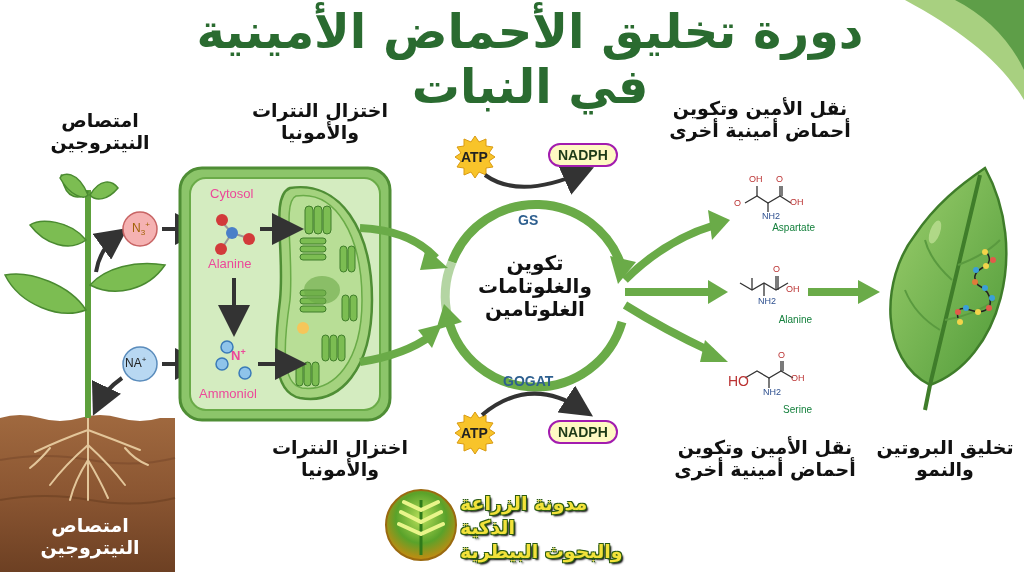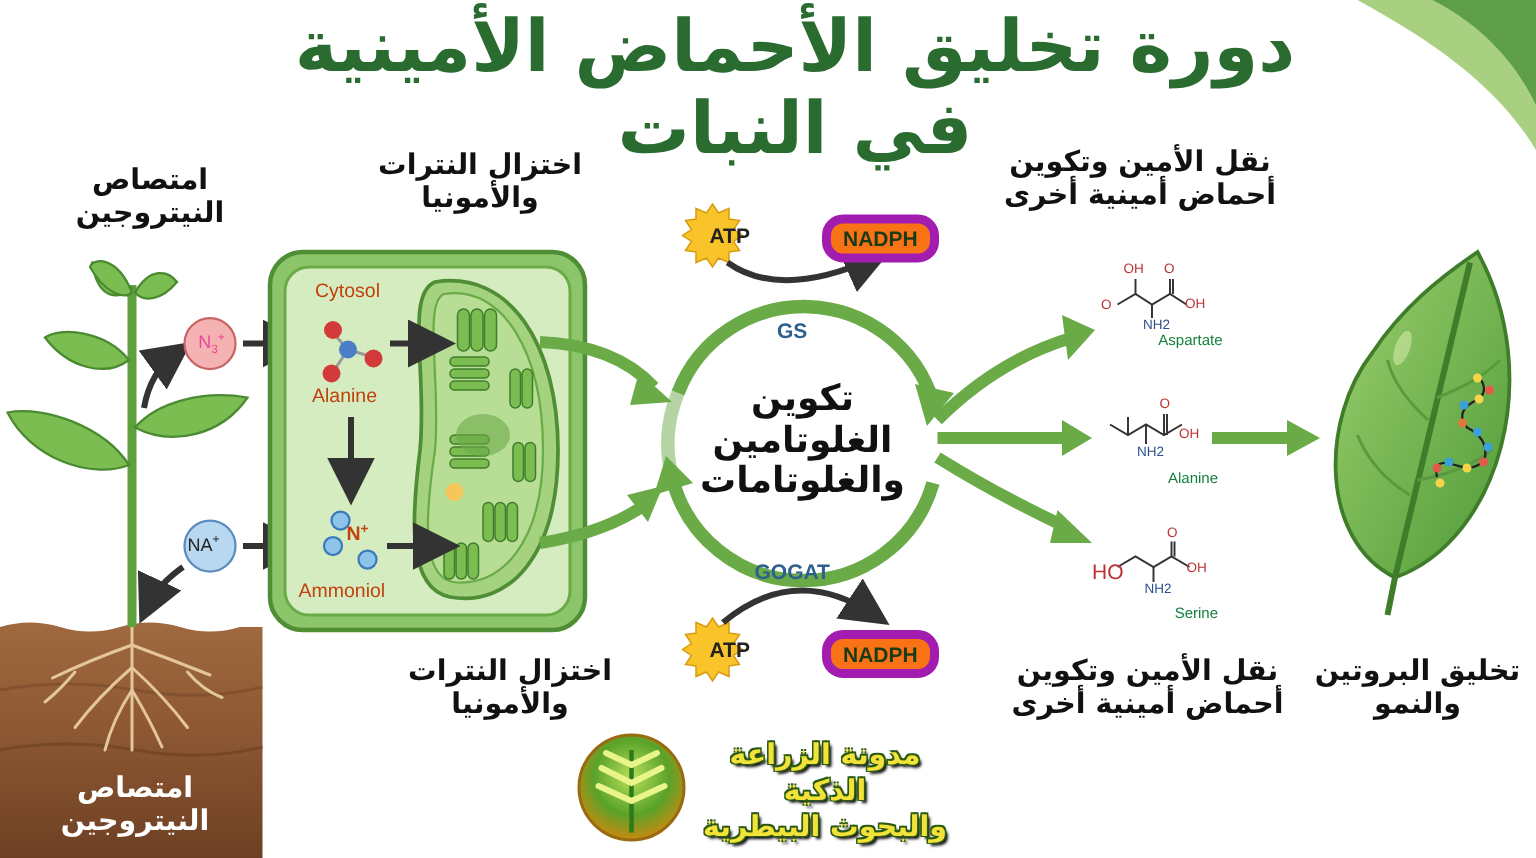--- a/index.html
+++ b/index.html
@@ -1,28 +1,28 @@
 <!DOCTYPE html>
 <html><head>
 <meta charset="utf-8">
 <style>
   html, body { margin:0; padding:0; }
   body { width:1024px; height:572px; position:relative; overflow:hidden; background:#ffffff; font-family:"DejaVu Sans", sans-serif; }
   .abs { position:absolute; }
   .ar { direction:rtl; text-align:center; font-weight:bold; color:#111; line-height:1.15; }
   #title { left:150px; top:4px; width:760px; font-size:48px; color:#2a6b30; }
   .lbl { font-size:19px; }
-  .en { font-family:"Liberation Sans", sans-serif; color:#c2410c; }
+  .en { font-family:"Liberation Sans", sans-serif; color:#ec4899; }
   .cell-txt { font-size:13px; }
   svg { position:absolute; left:0; top:0; }
-  .pill { font-family:"Liberation Sans", sans-serif; font-weight:bold; font-size:14px; color:#1d3a17; background:#f97316; border:6px solid #a21caf; border-radius:14px; padding:2px 8px; }
-  .atp { font-family:"Liberation Sans", sans-serif; font-weight:bold; font-size:14px; color:#222;margin-left:12px; }
+  .pill { font-family:"Liberation Sans", sans-serif; font-weight:bold; font-size:14px; color:#1d3a17; background:#fef9c3; border:2px solid #a21caf; border-radius:14px; padding:2px 8px; }
+  .atp { font-family:"Liberation Sans", sans-serif; font-weight:bold; font-size:14px; color:#222; }
   .enz { font-family:"Liberation Sans", sans-serif; font-weight:bold; font-size:14px; color:#2d5f8f; }
   .aa { font-family:"Liberation Sans", sans-serif; font-size:10px; color:#15803d; text-align:right; }
-  .logo-txt { font-size:19px; font-weight:bold; color:#f3e23a; direction:rtl; text-align:center; text-shadow:1px 1px 0 #2a5a10, -1px -1px 0 #2a5a10, 1px -1px 0 #2a5a10, -1px 1px 0 #2a5a10, 2px 2px 2px #000; line-height:1.25; }
+  .logo-txt { font-size:19px; font-weight:bold; color:#f3e23a; direction:rtl; text-align:left; text-shadow:1px 1px 0 #2a5a10, -1px -1px 0 #2a5a10, 1px -1px 0 #2a5a10, -1px 1px 0 #2a5a10, 2px 2px 2px #000; line-height:1.25; }
 </style>
 </head>
 <body>
 
 <svg width="1024" height="572" viewBox="0 0 1024 572">
   <defs>
     <marker id="ahDark" markerWidth="8" markerHeight="8" refX="5" refY="4" orient="auto">
       <path d="M0,0 L8,4 L0,8 z" fill="#333"></path>
     </marker>
     <linearGradient id="soilG" x1="0" y1="0" x2="0" y2="1">
@@ -224,21 +224,21 @@
 
 <div class="abs ar lbl" style="left:30px;top:110px;width:140px;">
   <div>امتصاص</div>
   <div>النيتروجين</div>
 </div>
 <div class="abs ar lbl" style="left:10px;top:515px;width:160px;color:#fff;">
   <div>امتصاص</div>
   <div>النيتروجين</div>
 </div>
 
-<div class="abs en" style="left:127px;top:220px;width:28px;font-size:12px;text-align:center;color:#ec4899;">
+<div class="abs en" style="left:127px;top:220px;width:28px;font-size:12px;text-align:center;color:#a16207;">
   <span>N</span><sub style="font-size:8px;">3</sub><sup style="font-size:8px;">+</sup>
 </div>
 <div class="abs en" style="left:125px;top:355px;width:16px;font-size:12px;text-align:right;color:#222;">
   <span>NA</span><sup style="font-size:8px;">+</sup>
 </div>
 
 <div class="abs ar lbl" style="left:235px;top:100px;width:170px;">
   <div>اختزال النترات</div>
   <div>والأمونيا</div>
 </div>
@@ -248,24 +248,24 @@
 </div>
 <div class="abs en cell-txt" style="left:210px;top:186px;">Cytosol</div>
 <div class="abs en cell-txt" style="left:208px;top:256px;">Alanine</div>
 <div class="abs en" style="left:231px;top:347px;font-size:13px;font-weight:bold;">
   <span>N</span><sup style="font-size:9px;">+</sup>
 </div>
 <div class="abs en cell-txt" style="left:199px;top:386px;">Ammoniol</div>
 
 <div class="abs enz" style="left:518px;top:212px;">GS</div>
 <div class="abs enz" style="left:503px;top:357px;margin-top:16px;">GOGAT</div>
-<div class="abs ar" style="left:465px;top:252px;width:140px;font-size:24px;">
+<div class="abs ar" style="left:465px;top:252px;width:140px;font-size:20px;">
   <div>تكوين</div>
+  <div>والغلوتامات</div>
   <div>الغلوتامين</div>
-  <div>والغلوتامات</div>
 </div>
 <div class="abs atp" style="left:461px;top:149px;">ATP</div>
 <div class="abs pill" style="left:548px;top:143px;">NADPH</div>
 <div class="abs atp" style="left:461px;top:425px;">ATP</div>
 <div class="abs pill" style="left:548px;top:420px;">NADPH</div>
 
 <div class="abs ar lbl" style="left:650px;top:98px;width:220px;">
   <div>نقل الأمين وتكوين</div>
   <div>أحماض أمينية أخرى</div>
 </div>

